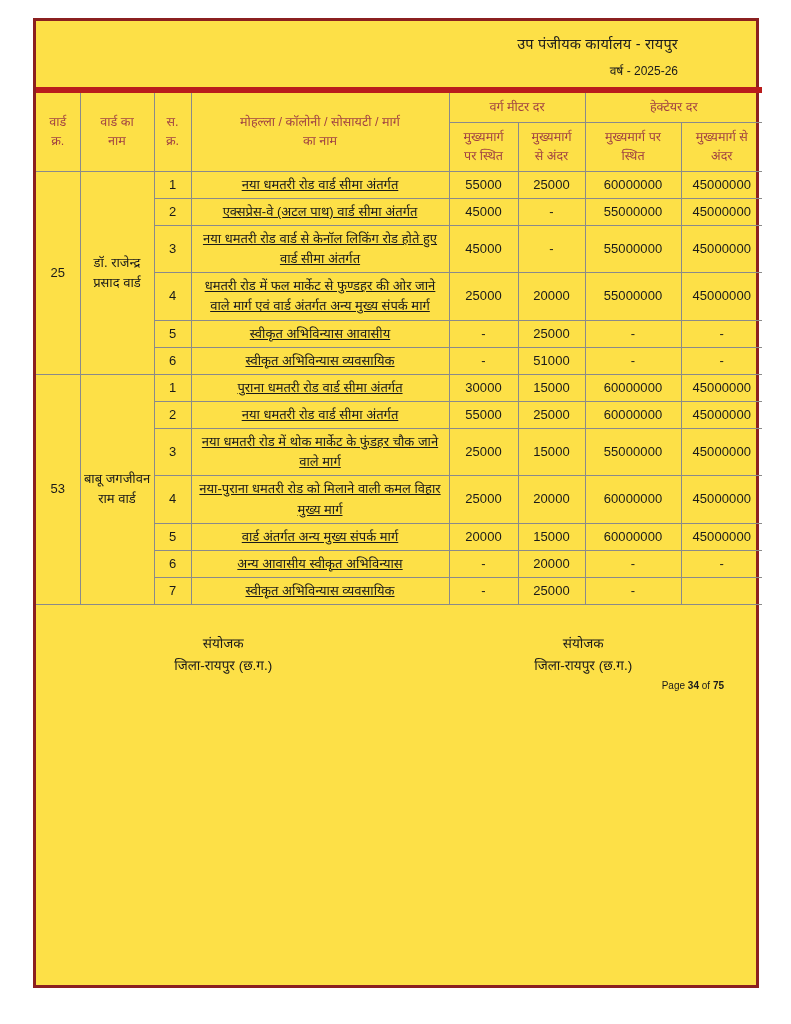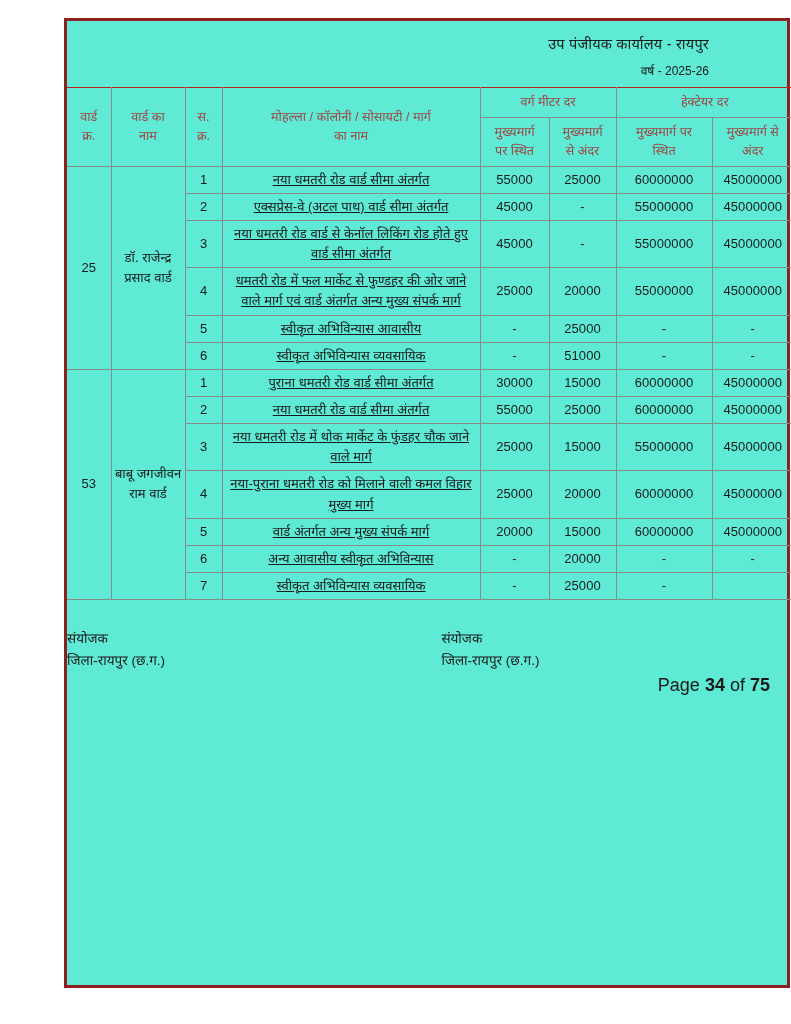--- a/index.html
+++ b/index.html
@@ -18,22 +18,21 @@
 
   
   .page {
     position: absolute;
     left: 33px;
     top: 18px;
     width: 726px;           
     height: 970px;
     border: 3px solid #8B2020;
     box-sizing: border-box;
-    background: #5eead4;
-    margin-left: 31px;
+    background: #fde047;
   }
   .page-inner {
     position: relative;
     width: 100%;
     height: 100%;
     box-sizing: border-box;
   }
 
   
   .doc-head {
@@ -76,21 +75,21 @@
     font-weight: normal;
     font-size: 12.6px;
     line-height: 1.5;
     padding: 5px 2px;
   }
   
   table.rates tr > th:first-child,
   table.rates tr > td:first-child { border-left: 0; }
   table.rates tr > th:last-child,
   table.rates tr > td:last-child { border-right: 0; }
-  table.rates thead tr:first-child th { border-top: 1px solid #b91c1c; }
+  table.rates thead tr:first-child th { border-top: 6px solid #b91c1c; }
 
   td.col-ward-no, td.col-ward-name { font-size: 13.5px; }
   td.col-sno { font-size: 13px; }
   td.col-locality {
     text-align: center;
     font-size: 13.2px;
     padding-left: 6px;
     padding-right: 6px;
     text-decoration: underline;
   }
@@ -106,33 +105,34 @@
   col.c-hec-on    { width: 96px; }
   col.c-hec-in    { width: 81px; }
 
   
   .signatures {
     display: flex;
     justify-content: space-between;
     padding: 28px 0 0 0;
   }
   .sig-block {
+    text-align: center;
     font-size: 13.5px;
     line-height: 1.65;
     color: #1a1a1a;
   }
   .sig-left  { width: 52%; }
   .sig-right { width: 48%; }
   .sig-line { white-space: nowrap; }
 
   .page-number {
     text-align: right;
-    padding-right: 17px;
+    padding-right: 32px;
     padding-top: 2px;
-    font-size: 18px;
+    font-size: 10px;
     color: #1a1a1a;
   }
   .page-number b { font-weight: bold; }
 </style>
 </head>
 <body>
 
 <div class="page">
   <div class="page-inner">
 

